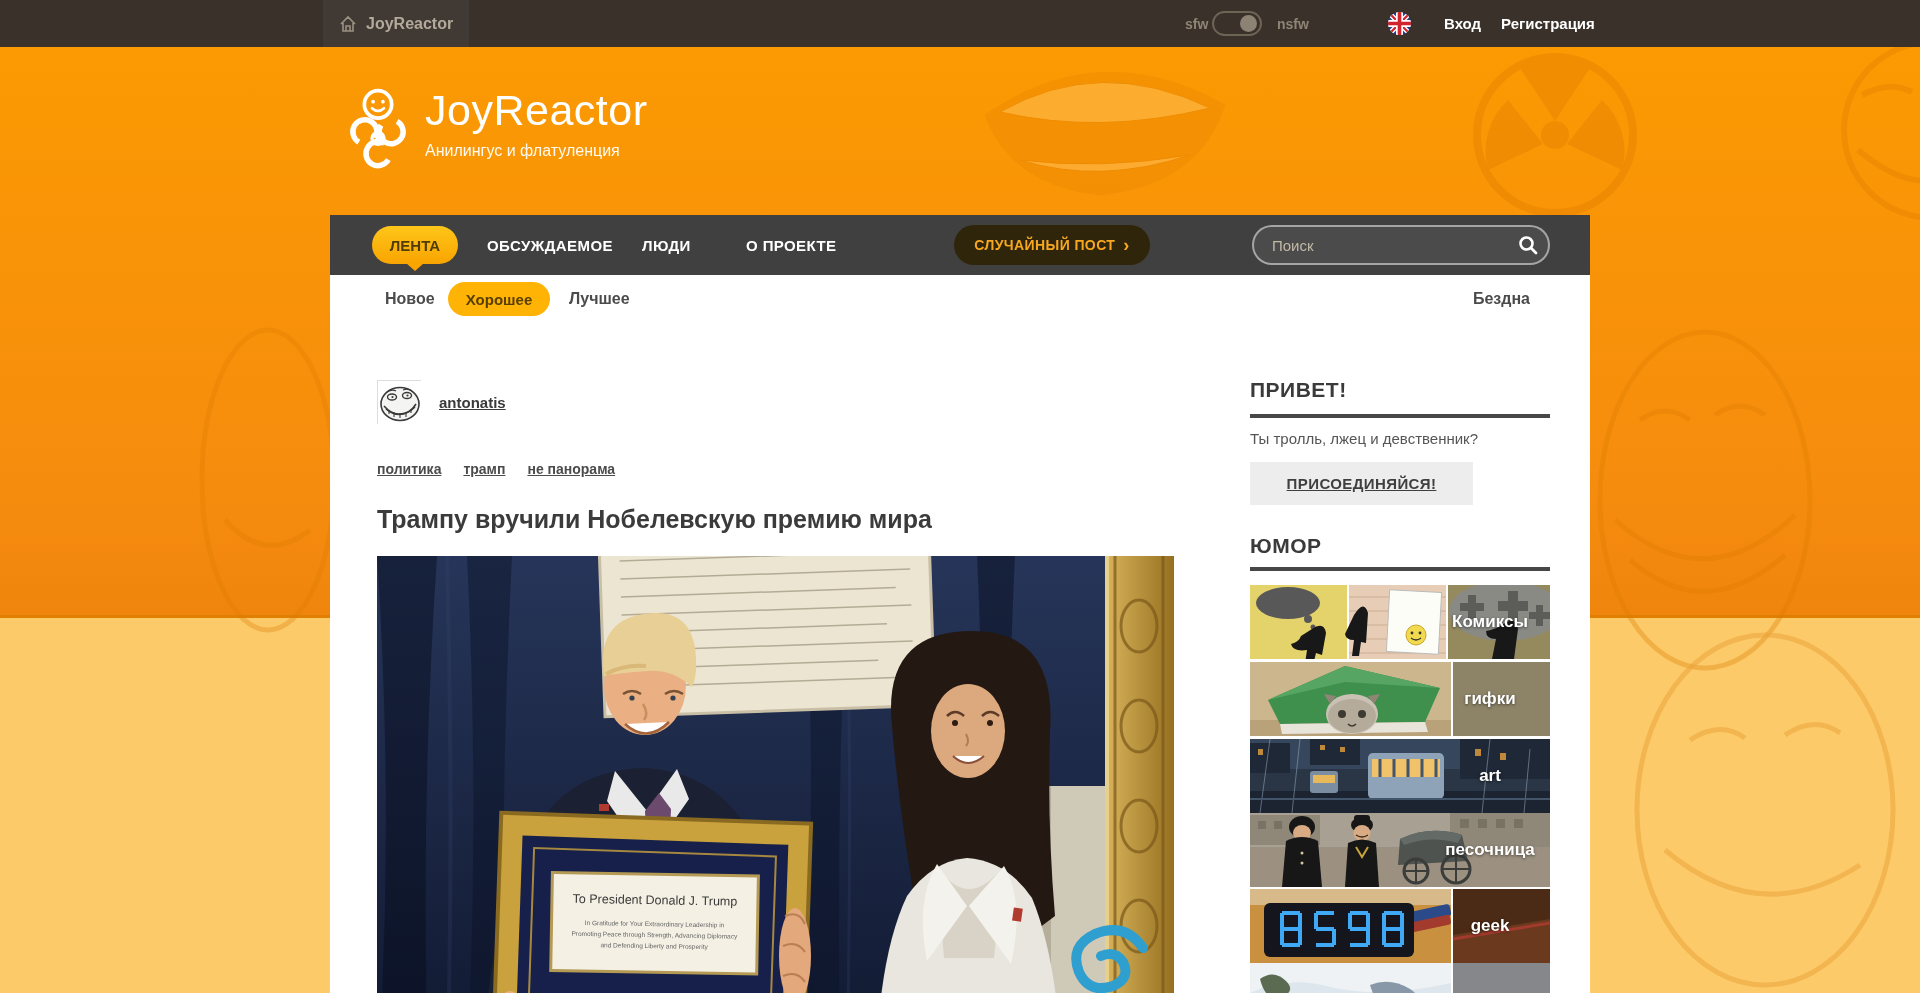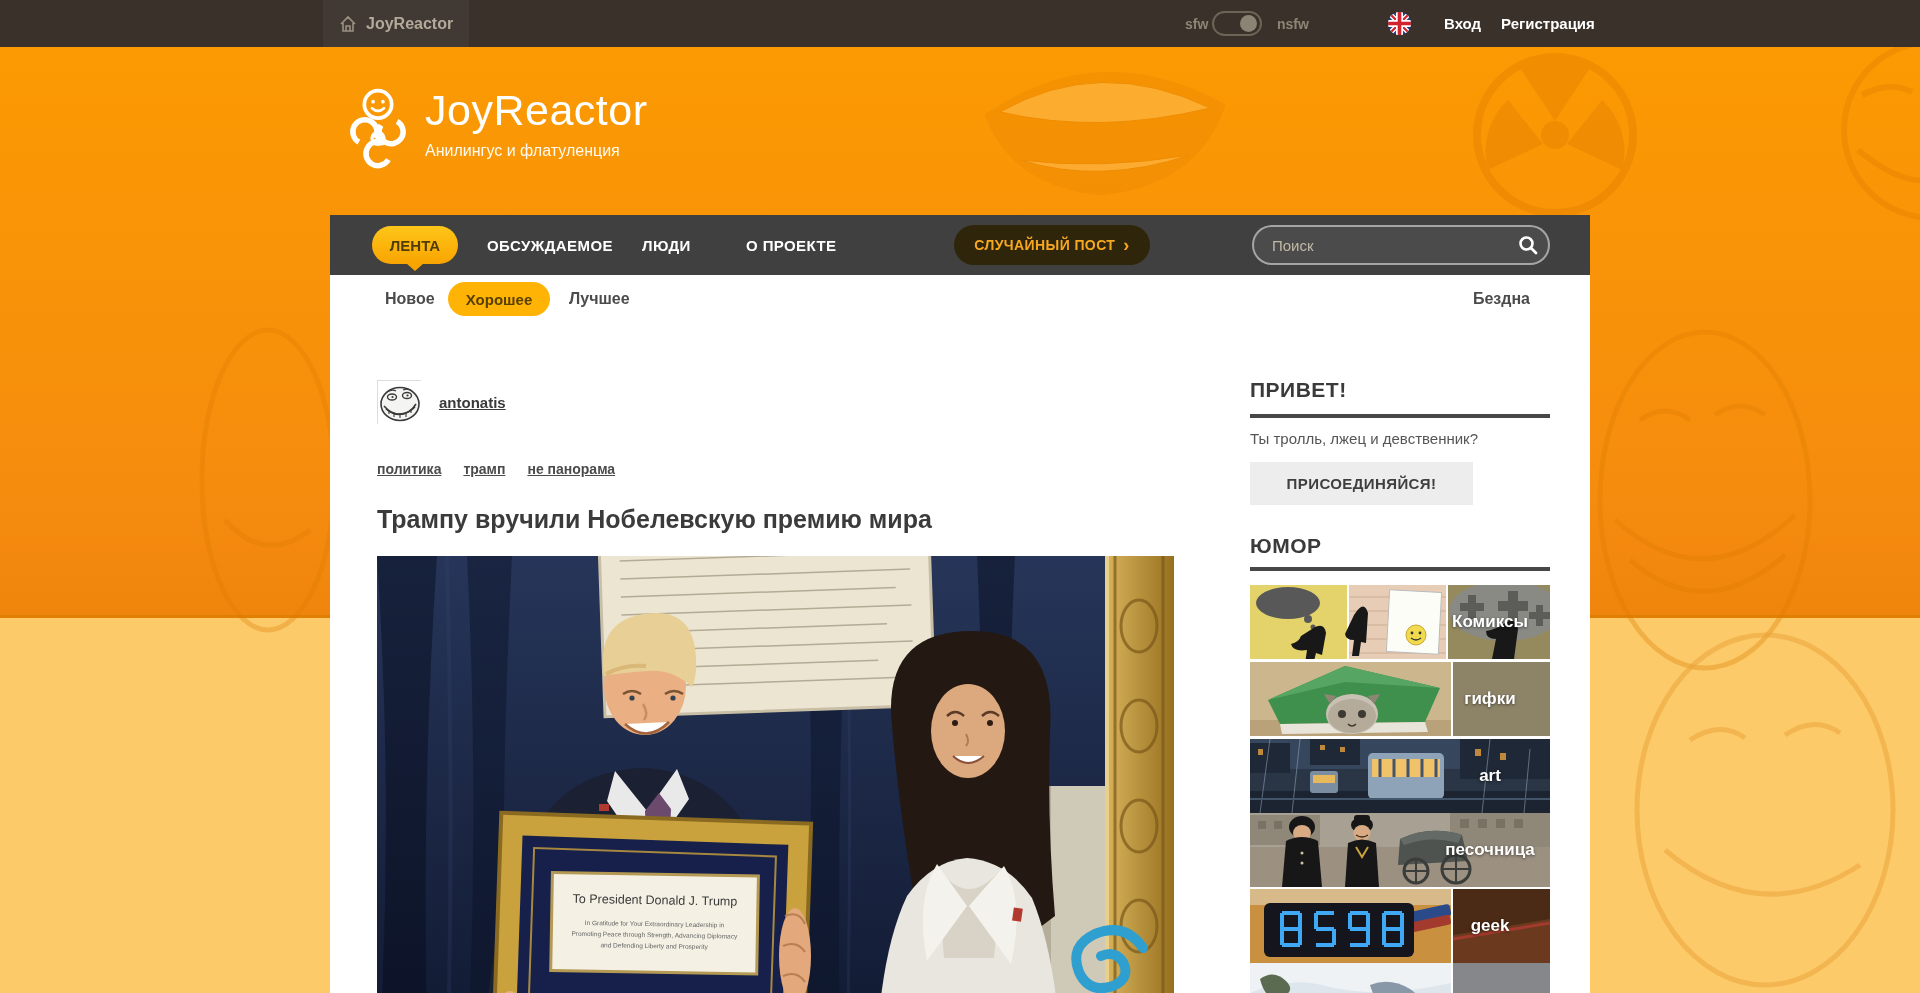--- a/index.html
+++ b/index.html
@@ -72,21 +72,21 @@
   .post-title{position:absolute;left:47px;top:183px;font-size:25px;font-weight:bold;color:#3b3b3b;}
   .post-image{position:absolute;left:47px;top:234px;width:797px;height:437px;overflow:hidden;cursor:pointer;background:#101a30;}
 
   
   .sidebar{position:absolute;left:920px;top:0;width:300px;}
   .sb-heading{font-size:21px;font-weight:800;color:#3a3a3a;letter-spacing:.5px;}
   .sb-rule{width:300px;height:4px;background:#474747;}
   .h1{position:absolute;left:0;top:56px;} .r1{position:absolute;left:0;top:92px;}
   .sb-text{position:absolute;left:0;top:108px;font-size:15px;color:#555;}
   .join-btn{position:absolute;left:0;top:140px;width:223px;height:43px;background:#ededed;border:none;
-    font-size:15px;font-weight:800;color:#3f3f3f;letter-spacing:.4px;cursor:pointer;}
+    font-size:15px;font-weight:800;color:#3f3f3f;letter-spacing:.4px;cursor:pointer;text-decoration:underline;}
   .h2{position:absolute;left:0;top:212px;} .r2{position:absolute;left:0;top:245px;}
   .hum-row{position:absolute;left:0;width:300px;height:74px;overflow:hidden;cursor:pointer;}
   .hum-row svg{position:absolute;left:0;top:0;}
   .hum-label{position:absolute;right:4px;top:0;width:112px;height:74px;display:flex;align-items:center;
     justify-content:center;color:#fff;font-size:17px;font-weight:bold;white-space:nowrap;
     text-shadow:0 1px 3px rgba(0,0,0,.55);}
   .row1{top:263px;} .row2{top:340px;} .row3{top:417px;} .row4{top:491px;} .row5{top:567px;} .row6{top:641px;}
 </style>
 </head>
 <body>

